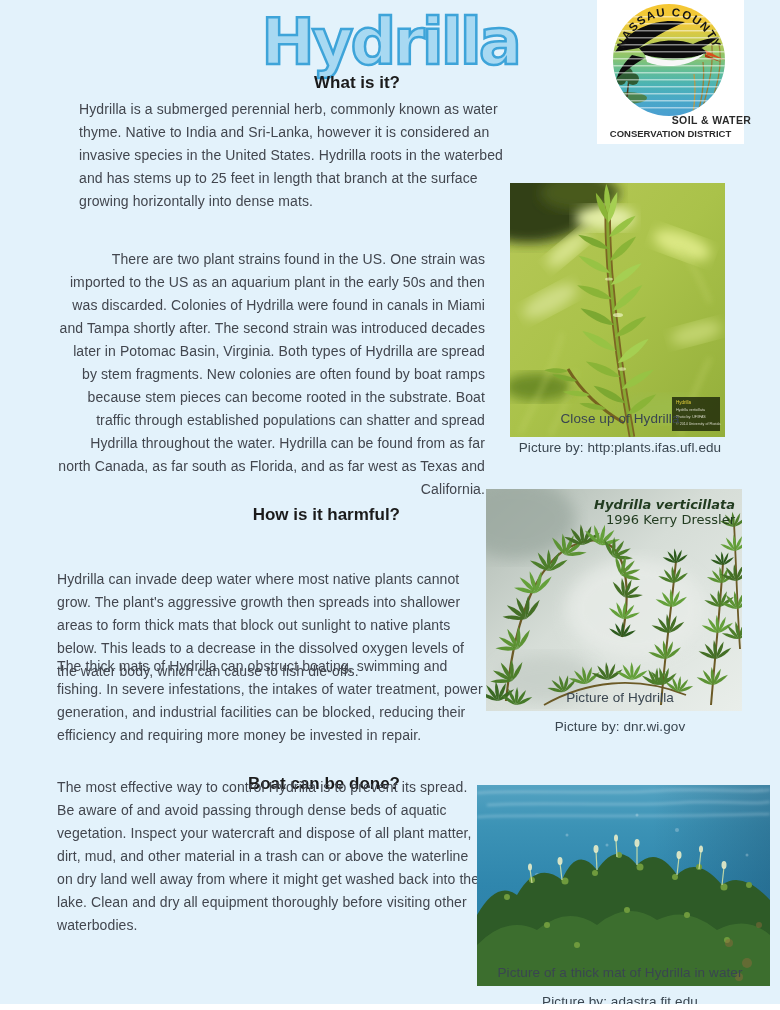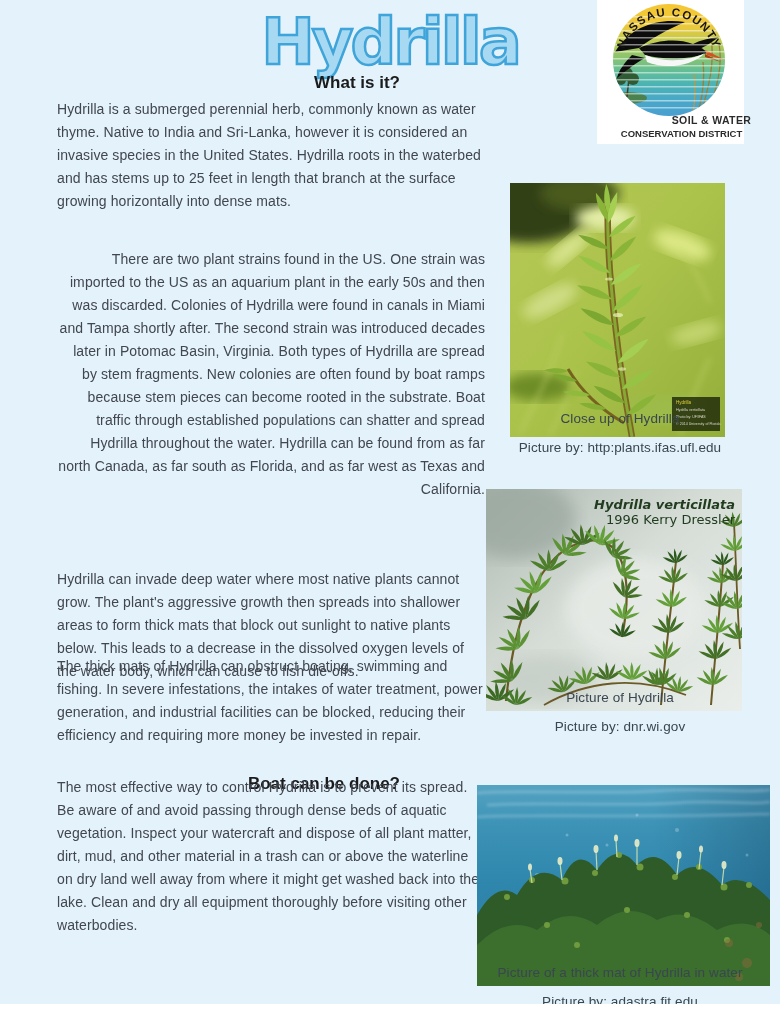--- a/index.html
+++ b/index.html
@@ -18,31 +18,31 @@
   .logo-box{
     position:absolute;left:597px;top:0;width:147px;height:144px;
     background:#ffffff;
   }
   .logo-line1{
     position:absolute;left:0;top:114px;width:147px;text-align:center;
     font-size:10.5px;font-weight:bold;color:#2b2b2b;letter-spacing:.4px;margin-left:41px;
   }
   .logo-line2{
     position:absolute;left:0;top:128px;width:147px;text-align:center;
-    font-size:9.5px;font-weight:bold;color:#2b2b2b;letter-spacing:0;margin-left:11px;
+    font-size:9.5px;font-weight:bold;color:#2b2b2b;letter-spacing:0;
   }
   .sec-heading{
     position:absolute;left:0;width:400px;text-align:right;
     font-size:17px;font-weight:bold;color:#1b1b1b;line-height:22px;
   }
   .para{
     position:absolute;left:57px;width:428px;
     font-size:14px;line-height:23px;color:#42464e;letter-spacing:.1px;
   }
-  .h1{top:72px;} .p1{top:98px;}
+  .h1{top:72px;} .p1{top:98px;margin-left:22px;}
   .h2{top:217px;} .p2{top:248px;text-align:right;}
   .h3{top:504px;} .p3a{top:537px;margin-top:31px;} .p3b{top:655px;}
   .h4{top:773px;} .p4{top:776px;}
   .figure{position:absolute;margin-top:29px;}
   .fig1{left:510px;top:154px;width:215px;height:254px;}
   .fig2{left:486px;top:460px;width:256px;height:222px;}
   .fig3{left:477px;top:756px;width:293px;height:201px;}
   .figure svg{display:block;width:100%;height:100%;}
   .caption{
     position:absolute;text-align:center;
@@ -134,20 +134,21 @@
     </svg>
     <div class="logo-line1">SOIL &amp; WATER</div>
     <div class="logo-line2">CONSERVATION DISTRICT</div>
   </div>
 
   <div class="sec-heading h1">What is it?</div>
   <div class="para p1">Hydrilla is a submerged perennial herb, commonly known as water thyme. Native to India and Sri-Lanka, however it is considered an invasive species in the United States. Hydrilla roots in the waterbed and has stems up to 25 feet in length that branch at the surface growing horizontally into dense mats.</div>
 
   <div class="para p2">There are two plant strains found in the US. One strain was imported to the US as an aquarium plant in the early 50s and then was discarded. Colonies of Hydrilla were found in canals in Miami and Tampa shortly after. The second strain was introduced decades later in Potomac Basin, Virginia. Both types of Hydrilla are spread by stem fragments. New colonies are often found by boat ramps because stem pieces can become rooted in the substrate. Boat traffic through established populations can shatter and spread Hydrilla throughout the water. Hydrilla can be found from as far north Canada, as far south as Florida, and as far west as Texas and California.</div>
 
+  <div class="sec-heading h3">How is it harmful?</div>
   <div class="para p3a">Hydrilla can invade deep water where most native plants cannot grow. The plant's aggressive growth then spreads into shallower areas to form thick mats that block out sunlight to native plants below. This leads to a decrease in the dissolved oxygen levels of the water body, which can cause to fish die-offs.</div>
   <div class="para p3b">The thick mats of Hydrilla can obstruct boating, swimming and fishing. In severe infestations, the intakes of water treatment, power generation, and industrial facilities can be blocked, reducing their efficiency and requiring more money be invested in repair.</div>
 
   <div class="sec-heading h4">Boat can be done?</div>
   <div class="para p4">The most effective way to control Hydrilla is to prevent its spread. Be aware of and avoid passing through dense beds of aquatic vegetation. Inspect your watercraft and dispose of all plant matter, dirt, mud, and other material in a trash can or above the waterline on dry land well away from where it might get washed back into the lake. Clean and dry all equipment thoroughly before visiting other waterbodies.</div>
 
   <div class="figure fig1">
     <svg viewBox="0 0 215 254" preserveAspectRatio="none">
       <defs>
         <linearGradient id="f1bg" x1="0" y1="0" x2="1" y2="1">

